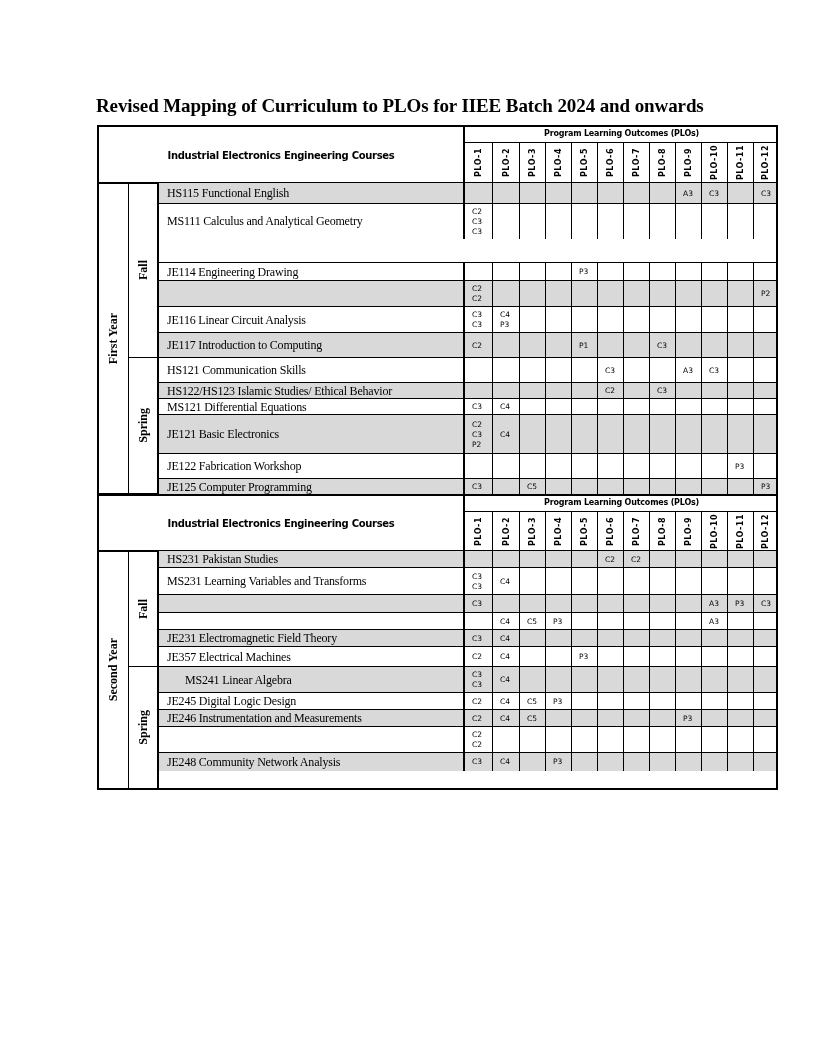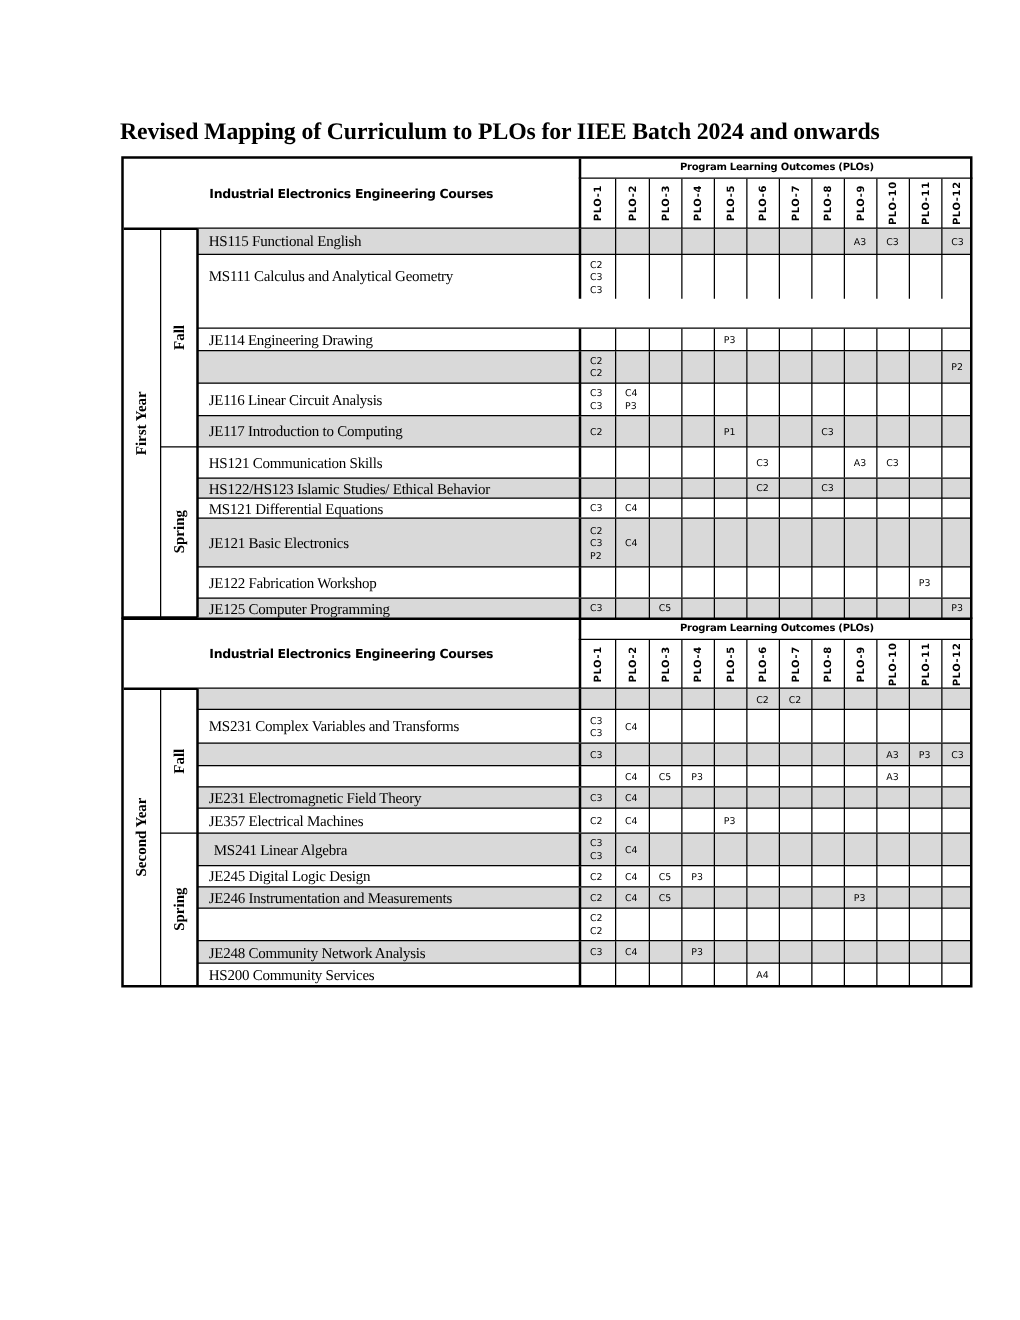--- a/index.html
+++ b/index.html
@@ -371,39 +371,40 @@
         <span>PLO-10</span>
       </div>
       <div class="abs hdr-plo" style="left: 628px; top: 16px; width: 26px; height: 39px;">
         <span>PLO-11</span>
       </div>
       <div class="abs hdr-plo" style="left: 654px; top: 16px; width: 24px; height: 39px;">
         <span>PLO-12</span>
       </div>
       <div class="hline" style="left: 0px; right: 0px; top: 54px; height: 2px;"></div>
       <div class="row gray" style="top: 55px; height: 17px; left: 59px; border-top: none;">
+        <div class="cname" style="left: 0px; width: 305px;">HS231 Pakistan Studies</div>
         <div class="cell first" style="left: 305px; width: 29px;"></div>
         <div class="cell" style="left: 334px; width: 27px;"></div>
         <div class="cell" style="left: 361px; width: 26px;"></div>
         <div class="cell" style="left: 387px; width: 26px;"></div>
         <div class="cell" style="left: 413px; width: 26px;"></div>
         <div class="cell" style="left: 439px; width: 26px;">
           <div>C2</div>
         </div>
         <div class="cell" style="left: 465px; width: 26px;">
           <div>C2</div>
         </div>
         <div class="cell" style="left: 491px; width: 26px;"></div>
         <div class="cell" style="left: 517px; width: 26px;"></div>
         <div class="cell" style="left: 543px; width: 26px;"></div>
         <div class="cell" style="left: 569px; width: 26px;"></div>
         <div class="cell" style="left: 595px; width: 24px;"></div>
       </div>
       <div class="row" style="top: 71px; height: 28px; left: 59px;">
-        <div class="cname" style="left: 0px; width: 305px;">MS231 Complex Variables and Transforms</div>
+        <div class="cname" style="left: 0px; width: 305px;">MS231 Learning Variables and Transforms</div>
         <div class="cell first" style="left: 305px; width: 29px;">
           <div>C3</div>
           <div>C3</div>
         </div>
         <div class="cell" style="left: 334px; width: 27px;">
           <div>C4</div>
         </div>
         <div class="cell" style="left: 361px; width: 26px;"></div>
         <div class="cell" style="left: 387px; width: 26px;"></div>
         <div class="cell" style="left: 413px; width: 26px;"></div>
@@ -493,21 +494,21 @@
         </div>
         <div class="cell" style="left: 439px; width: 26px;"></div>
         <div class="cell" style="left: 465px; width: 26px;"></div>
         <div class="cell" style="left: 491px; width: 26px;"></div>
         <div class="cell" style="left: 517px; width: 26px;"></div>
         <div class="cell" style="left: 543px; width: 26px;"></div>
         <div class="cell" style="left: 569px; width: 26px;"></div>
         <div class="cell" style="left: 595px; width: 24px;"></div>
       </div>
       <div class="row gray" style="top: 170px; height: 27px; left: 59px;">
-        <div class="cname" style="left: 4px; width: 305px;">MS241 Linear Algebra</div>
+        <div class="cname" style="left: 18px; width: 305px;">MS241 Linear Algebra</div>
         <div class="cell first" style="left: 305px; width: 29px;">
           <div>C3</div>
           <div>C3</div>
         </div>
         <div class="cell" style="left: 334px; width: 27px;">
           <div>C4</div>
         </div>
         <div class="cell" style="left: 361px; width: 26px;"></div>
         <div class="cell" style="left: 387px; width: 26px;"></div>
         <div class="cell" style="left: 413px; width: 26px;"></div>
@@ -589,37 +590,20 @@
         </div>
         <div class="cell" style="left: 334px; width: 27px;">
           <div>C4</div>
         </div>
         <div class="cell" style="left: 361px; width: 26px;"></div>
         <div class="cell" style="left: 387px; width: 26px;">
           <div>P3</div>
         </div>
         <div class="cell" style="left: 413px; width: 26px;"></div>
         <div class="cell" style="left: 439px; width: 26px;"></div>
-        <div class="cell" style="left: 465px; width: 26px;"></div>
-        <div class="cell" style="left: 491px; width: 26px;"></div>
-        <div class="cell" style="left: 517px; width: 26px;"></div>
-        <div class="cell" style="left: 543px; width: 26px;"></div>
-        <div class="cell" style="left: 569px; width: 26px;"></div>
-        <div class="cell" style="left: 595px; width: 24px;"></div>
-      </div>
-      <div class="row" style="top: 274px; height: 19px; left: 59px;">
-        <div class="cname" style="left: 0px; width: 305px;">HS200 Community Services</div>
-        <div class="cell first" style="left: 305px; width: 29px;"></div>
-        <div class="cell" style="left: 334px; width: 27px;"></div>
-        <div class="cell" style="left: 361px; width: 26px;"></div>
-        <div class="cell" style="left: 387px; width: 26px;"></div>
-        <div class="cell" style="left: 413px; width: 26px;"></div>
-        <div class="cell" style="left: 439px; width: 26px;">
-          <div>A4</div>
-        </div>
         <div class="cell" style="left: 465px; width: 26px;"></div>
         <div class="cell" style="left: 491px; width: 26px;"></div>
         <div class="cell" style="left: 517px; width: 26px;"></div>
         <div class="cell" style="left: 543px; width: 26px;"></div>
         <div class="cell" style="left: 569px; width: 26px;"></div>
         <div class="cell" style="left: 595px; width: 24px;"></div>
       </div>
       <div class="vline" style="left: 58px; width: 2px; top: 55px; height: 238px;"></div>
       <div class="vline" style="left: 29px; width: 1px; top: 55px; height: 238px;"></div>
       <div class="hline" style="left: 29px; width: 30px; top: 170px; height: 1px;"></div>

